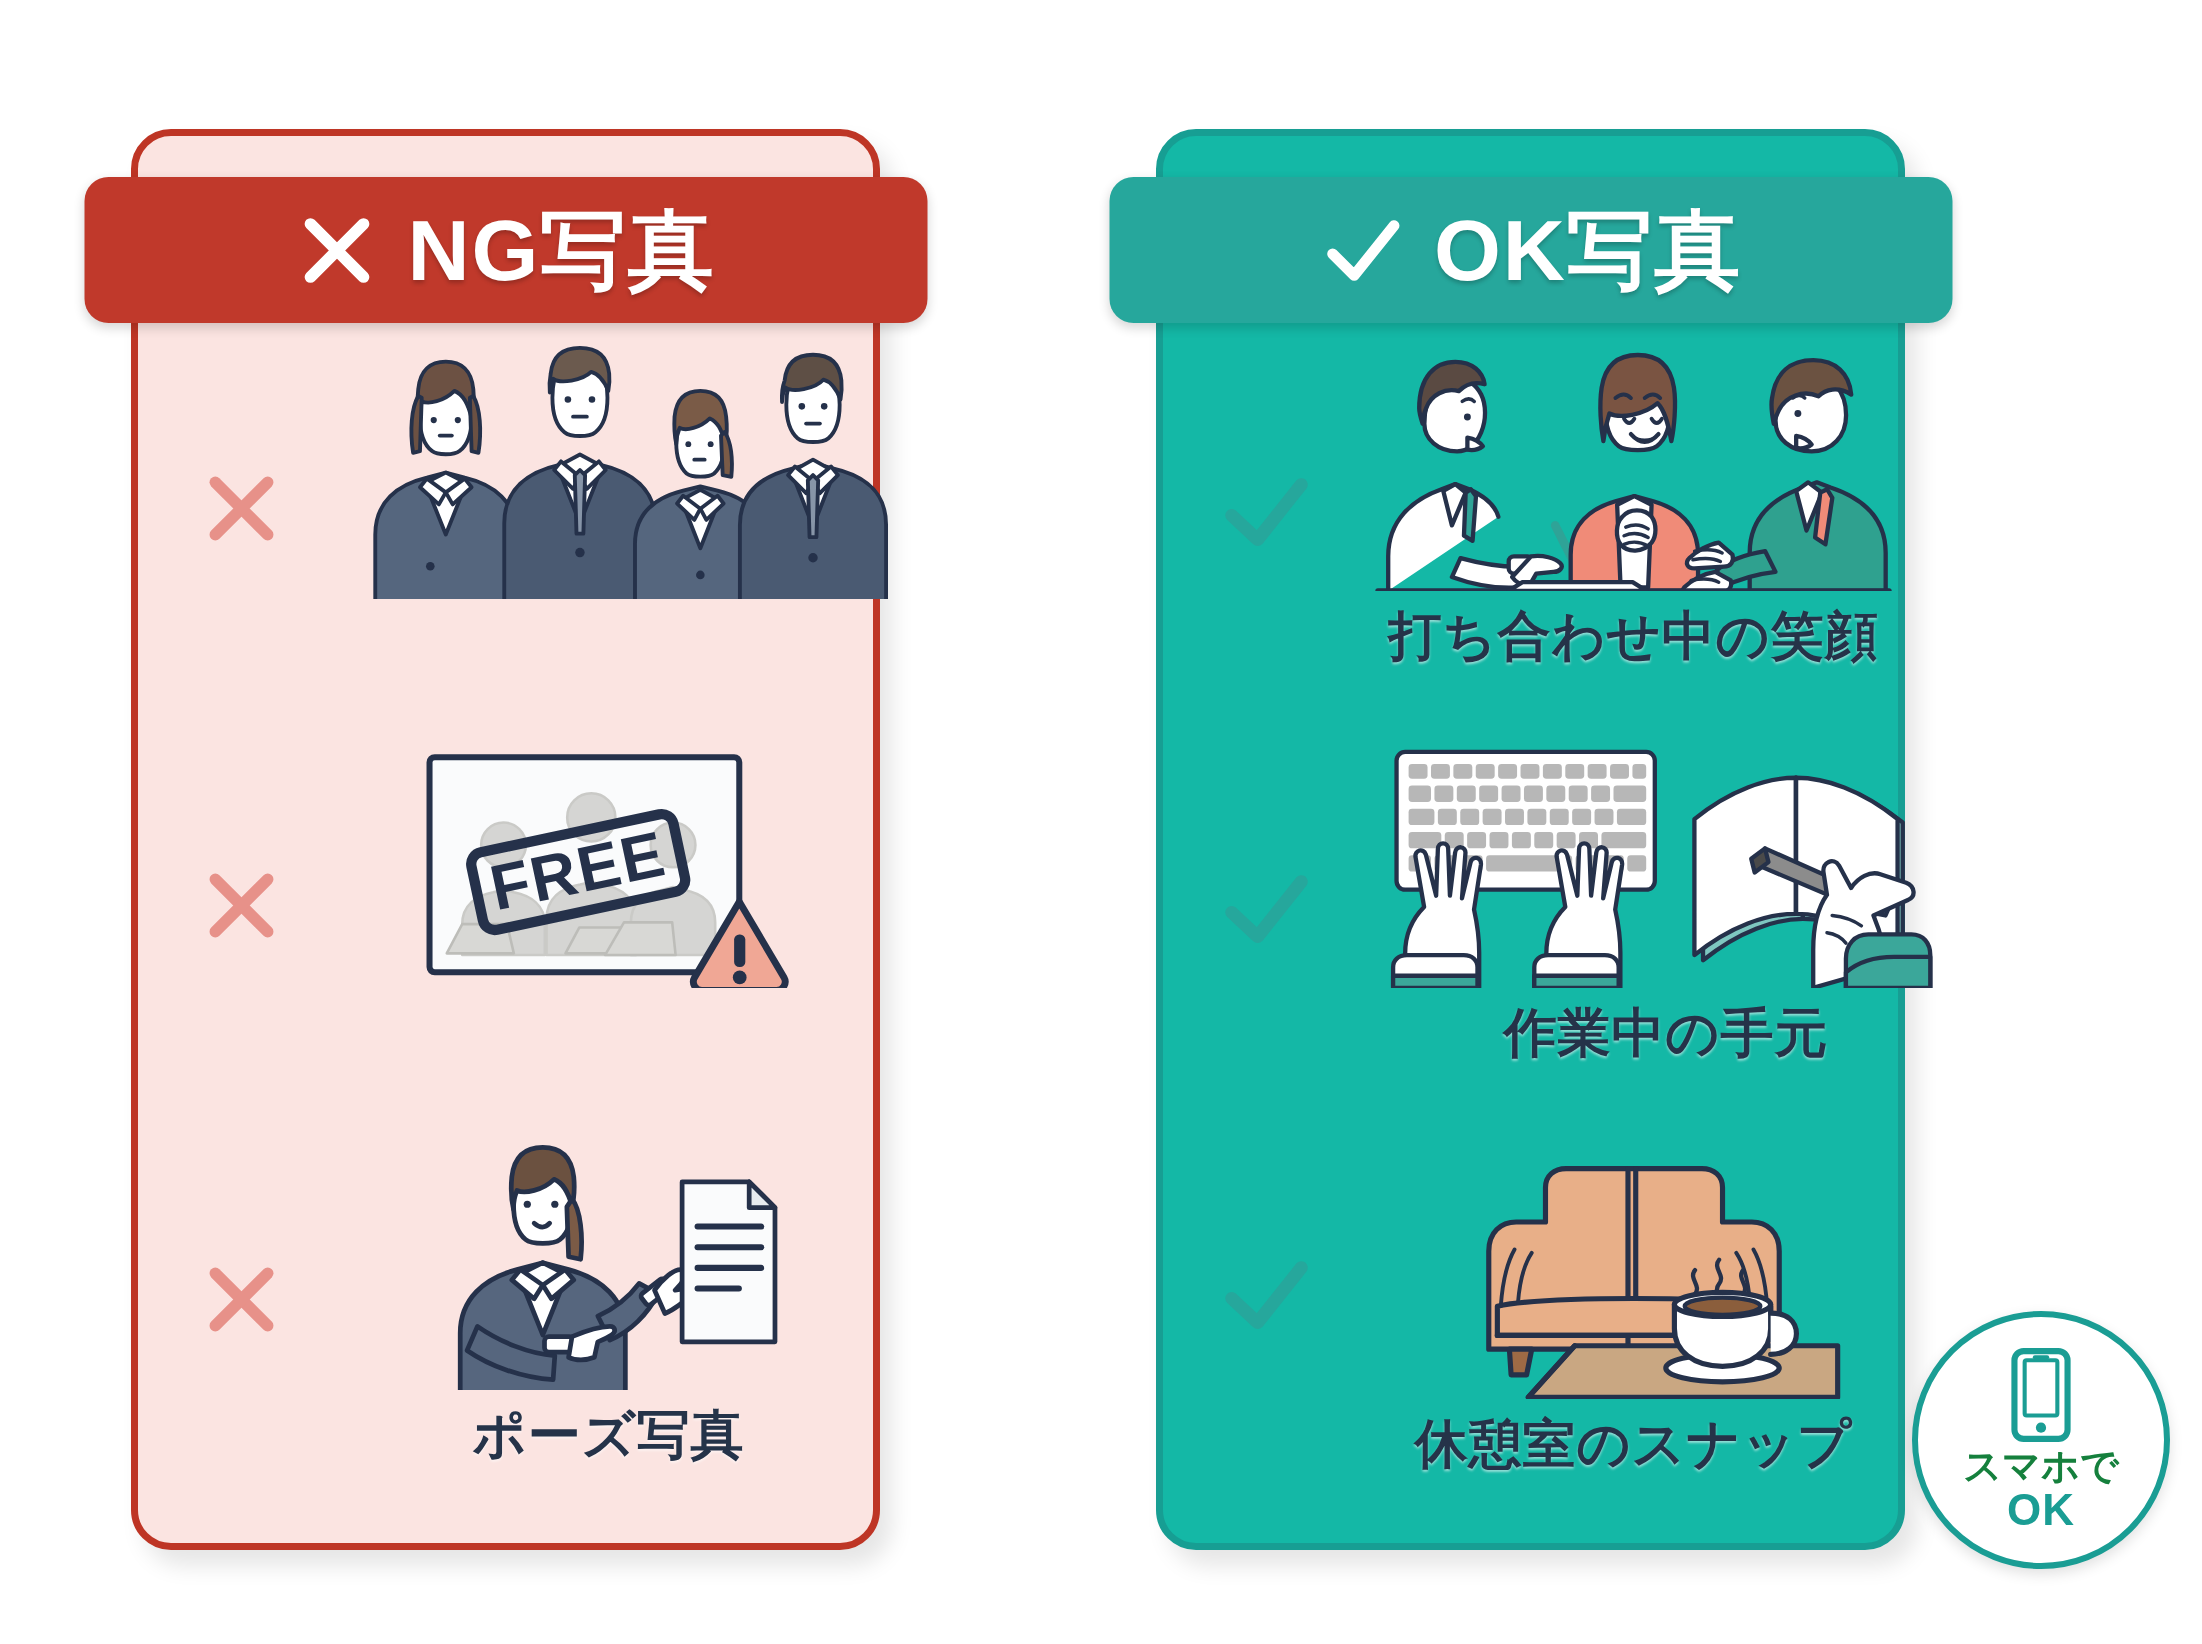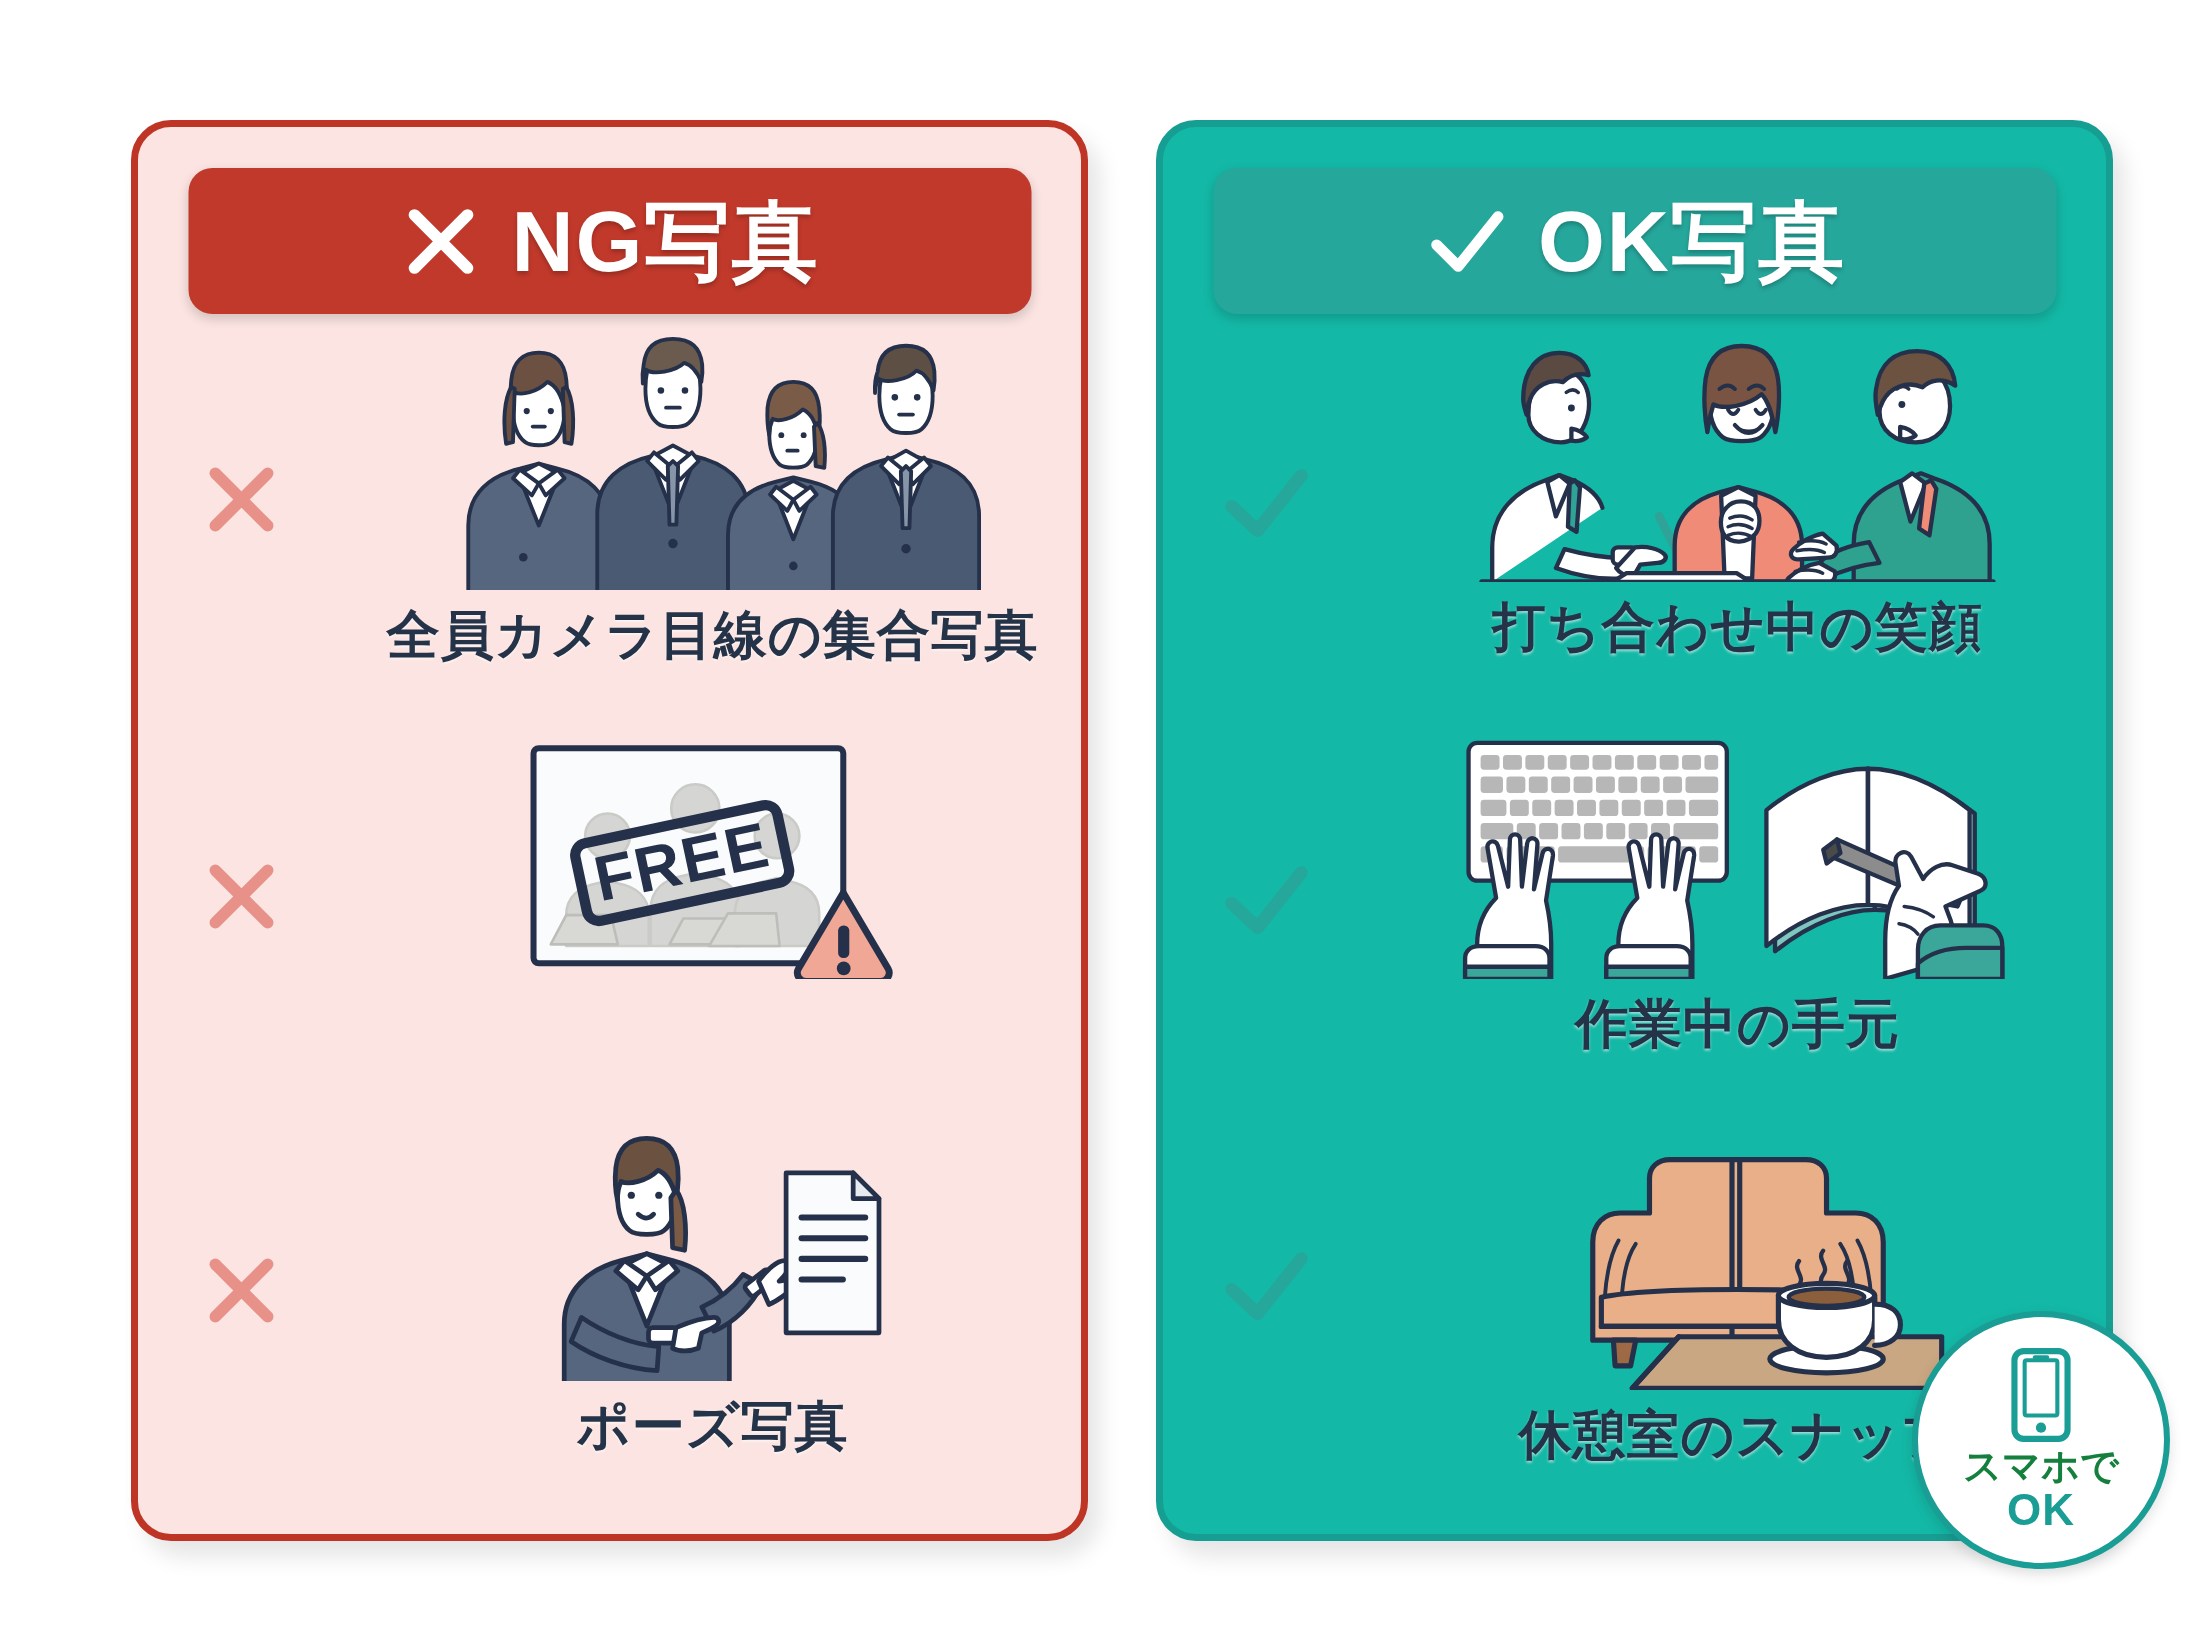--- a/index.html
+++ b/index.html
@@ -8,22 +8,22 @@
     background:#ffffff;
     font-family:"Liberation Sans","DejaVu Sans",sans-serif;
     overflow:hidden;
     position:relative;
   }
   .stage { position:absolute; inset:0; }
 
   
   .panel {
     position:absolute;
-    top:120px;
-    width:957px;
+    top:129px;
+    width:749px;
     height:1421px;
     border-radius:40px;
     border-width:7.7px;
     border-style:solid;
     box-shadow:12px 15.5px 22.4px rgba(0,0,0,.10);
     padding-left:24px;
   }
   .panel-ng { left:131px; background:#FBE4E1; border-color:#BE3525; }
   .panel-ok { left:1156px; background:#14b8a6; border-color:#179E93; }
 
@@ -198,21 +198,20 @@
             <path d="M566 146 l-21 17 8 14 21-21z" fill="#FFFFFF"></path>
             <path d="M539 162 l6-6 6 6 -2 66 -8 0z" fill="#8795A8"></path>
             <path d="M514 74 c0-32 13-48 31-48 18 0 31 16 31 48 0 18-4 31-13 39 -7 6-29 6-36 0 -9-8-13-21-13-39z" fill="#FFFFFF"></path>
             <path d="M512 46 c2-20 13-30 33-30 20 0 31 10 33 30 1 11-1 22-1 22 -6-15-12-21-20-23 -10 11-36 15-44 9 -3 6-4 10-4 17 0 0-1-14 3-25z" fill="#5E4F45"></path>
             <circle cx="532" cy="76" r="3.8" fill="#25314A" stroke="none"></circle>
             <circle cx="558" cy="76" r="3.8" fill="#25314A" stroke="none"></circle>
             <line x1="537" y1="96" x2="553" y2="96"></line>
             <circle cx="545" cy="252" r="5.5" fill="#25314A" stroke="none"></circle>
           </g>
         </svg>
-        <div class="caption">全員カメラ目線の集合写真</div>
       </div>
     </div>
 
     <div class="row" style="top:602px;">
       <div class="mark-col">
         <svg width="77" height="77" viewBox="0 0 100 100">
           <g stroke="#E79189" stroke-width="15" stroke-linecap="round">
             <line x1="16" y1="16" x2="84" y2="84"></line>
             <line x1="84" y1="16" x2="16" y2="84"></line>
           </g>

